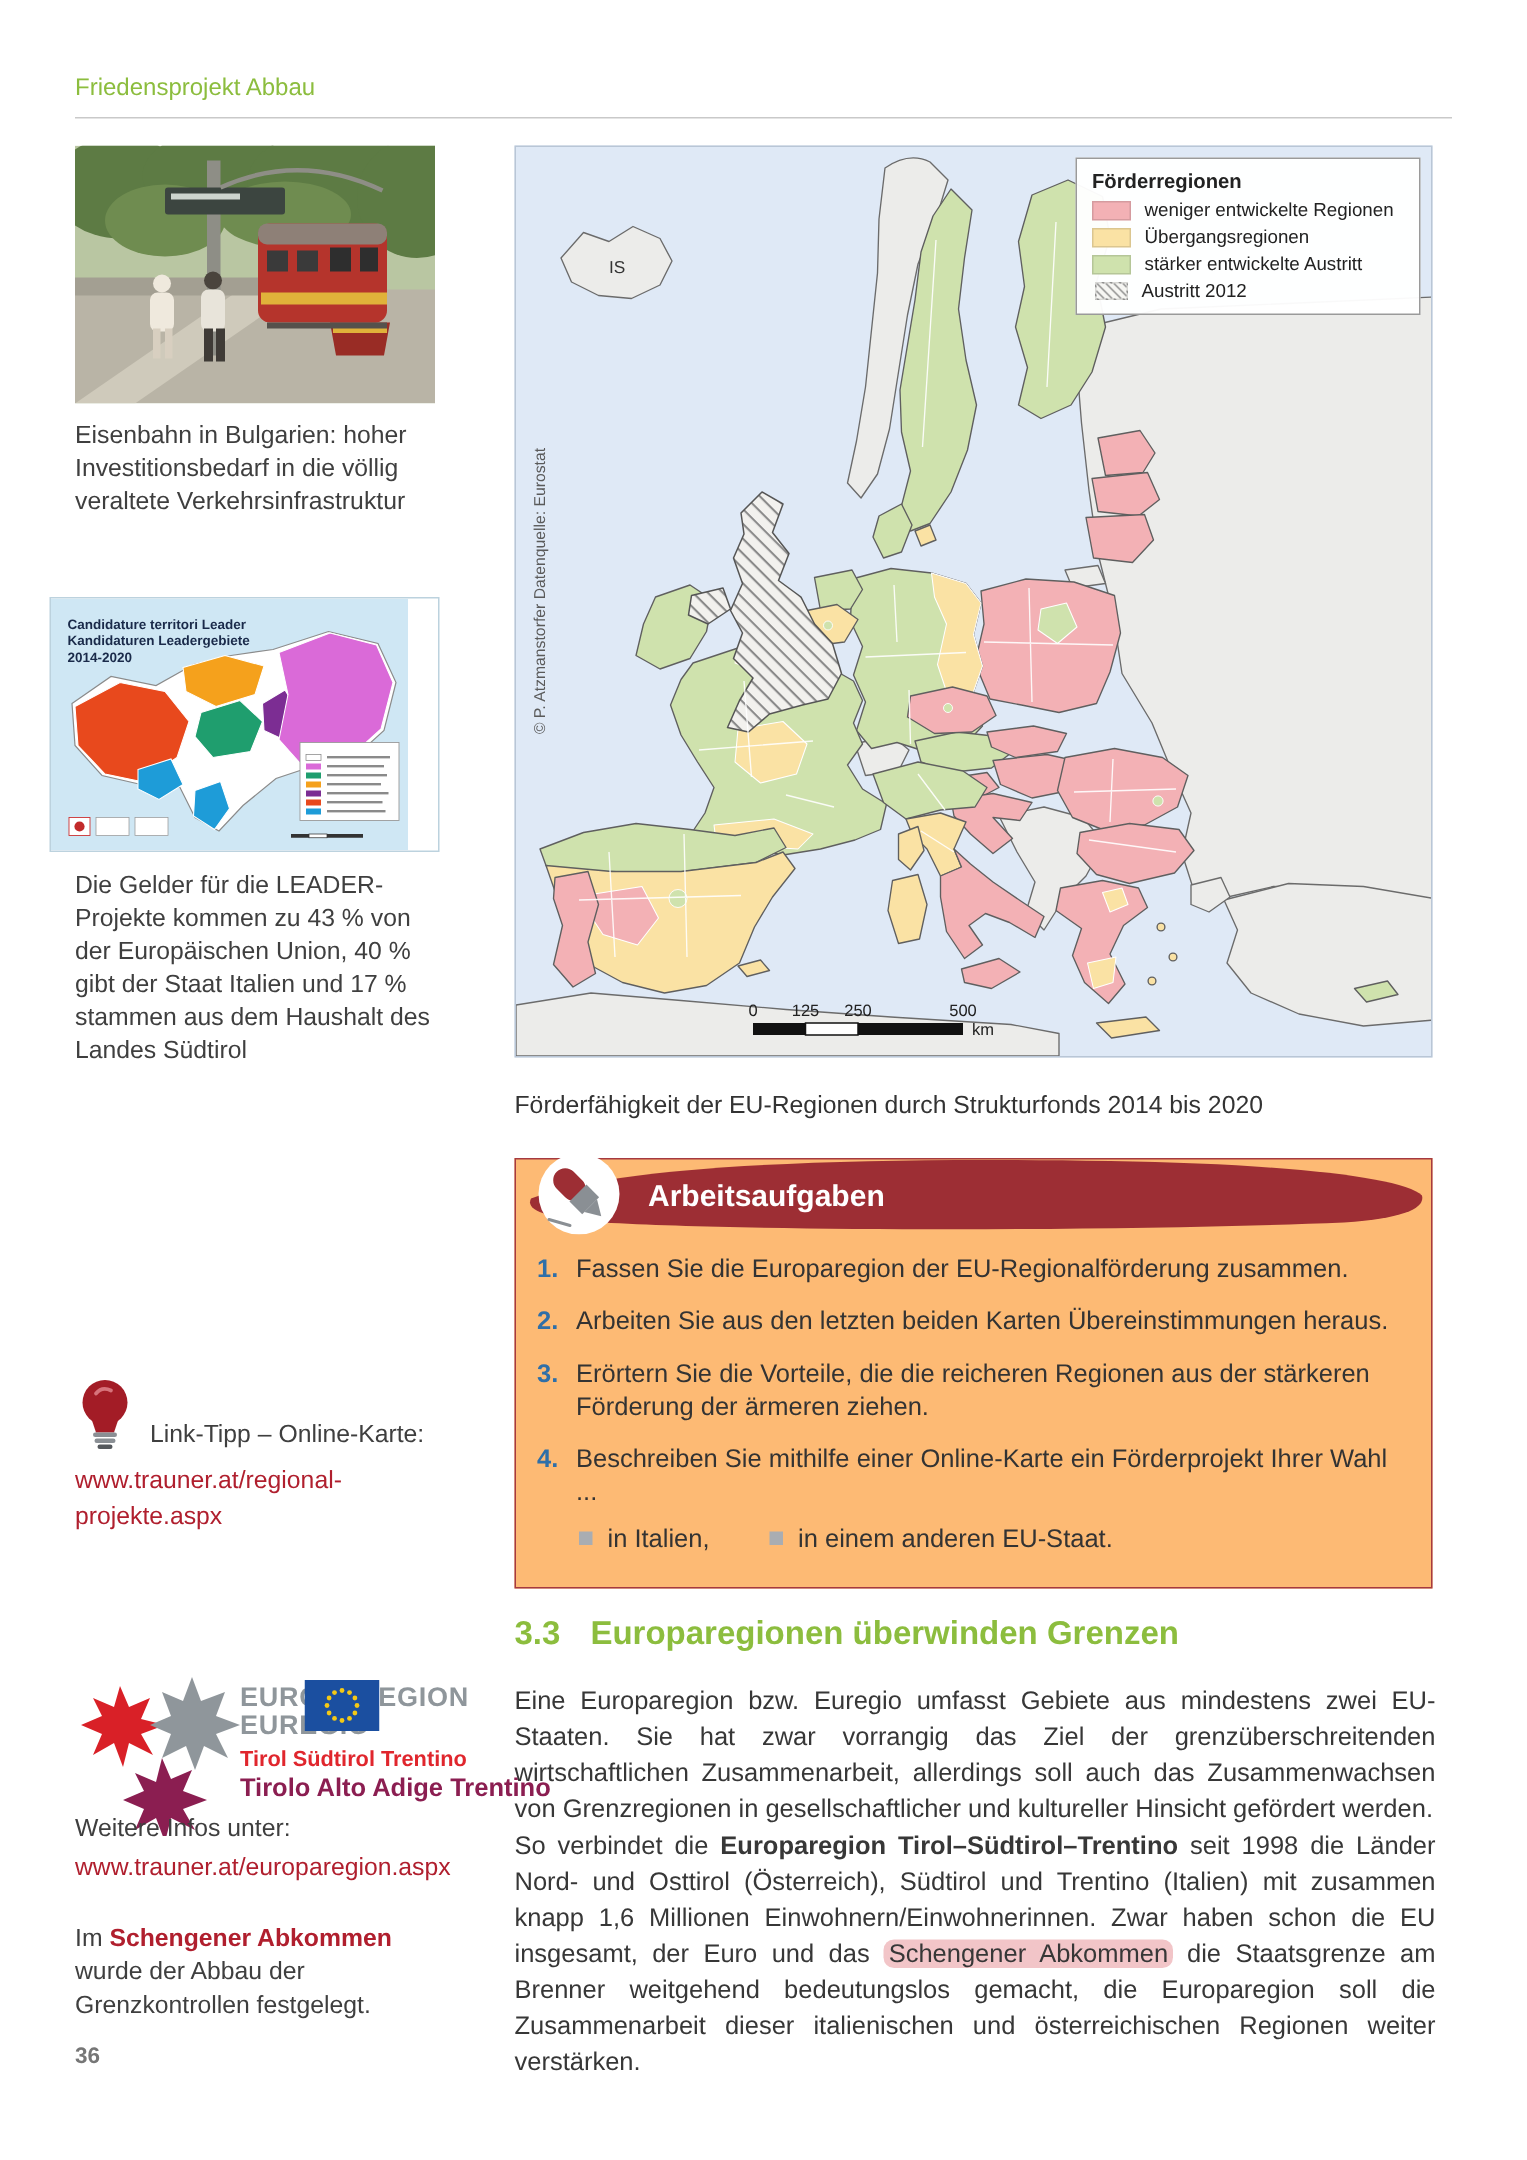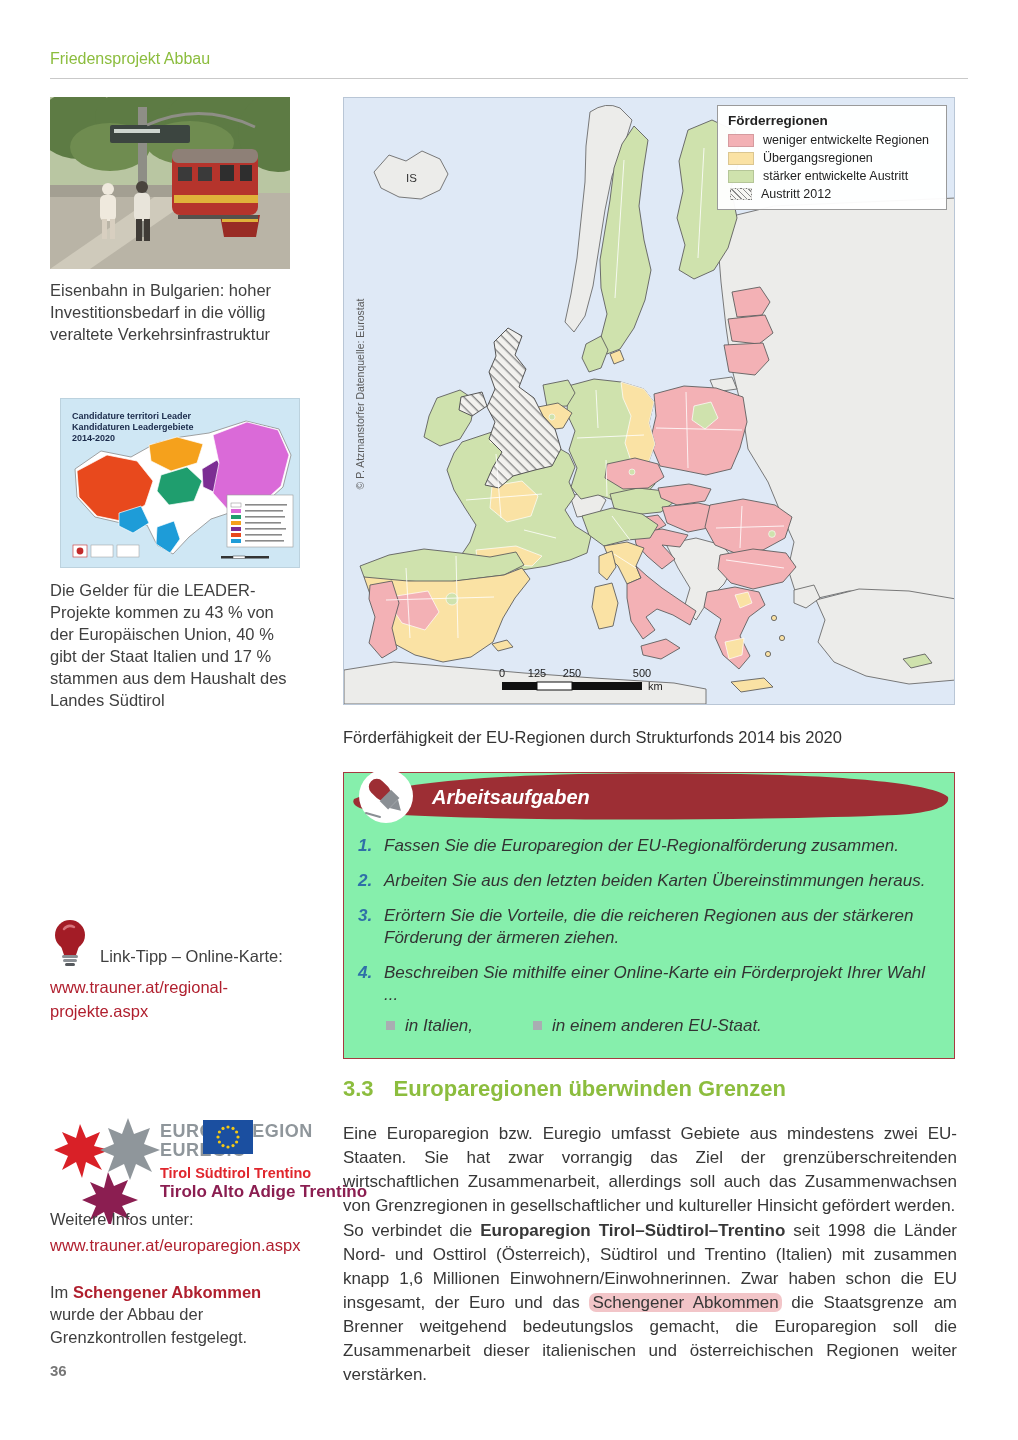--- a/index.html
+++ b/index.html
@@ -4,21 +4,21 @@
 <style>
   html,body{margin:0;padding:0;background:#ffffff;}
   body{width:1018px;height:1440px;position:relative;font-family:"Liberation Sans",sans-serif;color:#3d3d3d;}
   .abs{position:absolute;}
   
   .kopf{left:50px;top:50px;font-size:16px;color:#8cbd3e;}
   .rule{left:50px;top:78px;width:918px;height:1px;background:#c9c9c9;}
   
   .side-img{left:50px;top:97px;width:240px;height:172px;overflow:hidden;}
   .side-cap{left:50px;top:280px;width:242px;font-size:16.5px;line-height:1.33;color:#3f3f3f;}
-  .leader-map{left:60px;top:398px;width:240px;height:170px;overflow:hidden;border:1px solid #bcd2de;box-sizing:border-box;}
+  .leader-map{left:33px;top:398px;width:260px;height:170px;overflow:hidden;border:1px solid #bcd2de;box-sizing:border-box;}
   .leader-cap{left:50px;top:580px;width:246px;font-size:16.5px;line-height:1.33;color:#3f3f3f;}
   .linktip{left:50px;top:918px;width:256px;}
   .linktip-row{display:flex;align-items:flex-end;gap:10px;}
   .linktip-label{font-size:16.5px;color:#3f3f3f;padding-bottom:4px;text-align:center;}
   .red-link{font-size:16.5px;line-height:1.45;color:#b01f2e;text-decoration:none;display:block;}
   .linktip-urls{margin-top:6px;}
   .euregio{left:50px;top:1112px;width:260px;height:100px;}
   .euregio-shapes{position:absolute;left:0;top:0;width:110px;height:112px;}
   .euregio-textblock{position:absolute;left:110px;top:10px;width:160px;}
   .eu-name{font-size:18px;font-weight:bold;color:#8f969b;line-height:1.05;letter-spacing:.5px;}
@@ -37,28 +37,28 @@
   .legend-item{display:flex;align-items:center;margin-top:4px;}
   .sw{width:26px;height:13px;margin-right:9px;border:1px solid rgba(0,0,0,.12);box-sizing:border-box;flex:0 0 auto;}
   .sw-pink{background:#f3b1b5;}
   .sw-yellow{background:#fae2a4;}
   .sw-green{background:#cfe2ad;}
   .sw-hatch{background:repeating-linear-gradient(45deg,#f6f6f3 0 3px,#8a8a8a 3px 4px);width:22px;height:12px;margin-left:2px;}
   .legend-label{font-size:12.5px;color:#222;}
   .attrib{position:absolute;left:-100px;top:288px;width:232px;height:16px;line-height:16px;transform:rotate(-90deg);font-size:10.5px;color:#5a5a5a;text-align:center;}
   .map-cap{left:343px;top:728px;width:612px;font-size:16.5px;color:#333;}
   
-  .taskbox{left:343px;top:772px;width:612px;border:1.5px solid #a63a40;background:#86efac;box-sizing:border-box;padding:62px 18px 12px 14px;font-style:italic;}
+  .taskbox{left:343px;top:772px;width:612px;border:1.5px solid #a63a40;background:#fdba74;box-sizing:border-box;padding:62px 18px 12px 14px;}
   .banner{position:absolute;left:-4px;top:-10px;width:618px;height:60px;}
   .task{display:flex;margin-bottom:13px;font-size:17px;line-height:1.3;}
   .task-num{width:26px;flex:0 0 auto;color:#2f6fa8;font-weight:bold;}
   .task-text{flex:1;color:#333;}
   .subrow{display:flex;margin:-4px 0 10px 28px;font-size:17px;color:#333;}
   .subitem{display:flex;align-items:center;}
-  .subitem + .subitem{margin-left:60px;}
+  .subitem + .subitem{margin-left:40px;}
   .sq{width:9px;height:9px;background:#a9adb2;margin-right:10px;flex:0 0 auto;}
   
   .sec-head{left:343px;top:1076px;width:612px;font-size:22px;font-weight:bold;color:#8cbd3e;}
   .sec-num{margin-right:20px;}
   .bodytext{left:343px;top:1122px;width:614px;font-size:17px;line-height:1.42;color:#373737;text-align:justify;}
   .bodytext p{margin:0;}
   .hl{background:#f2c5c8;border-radius:7px;padding:0 3px;}
 </style>
 </head>
 <body>

